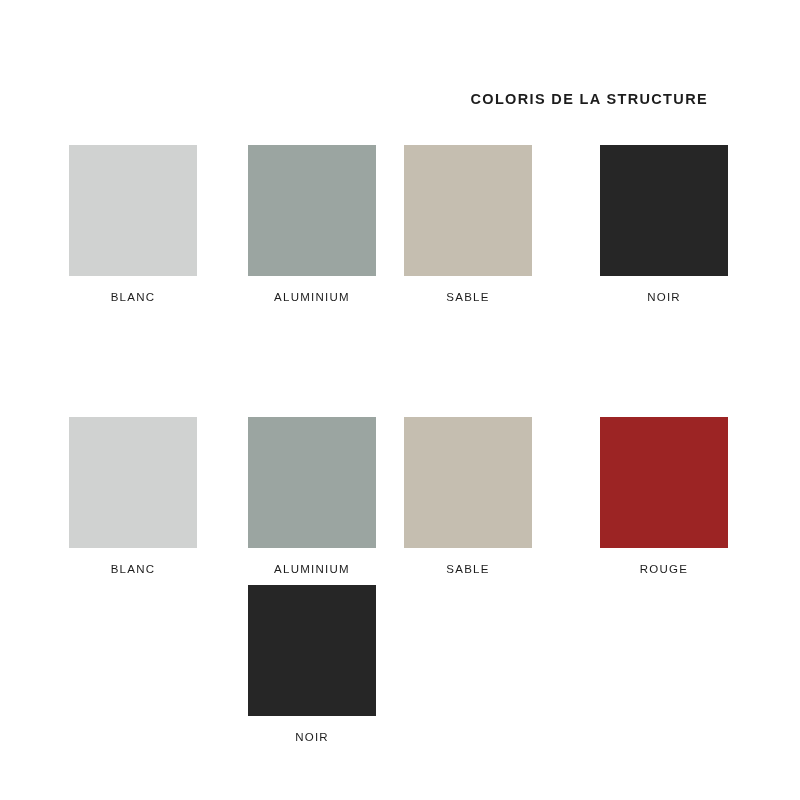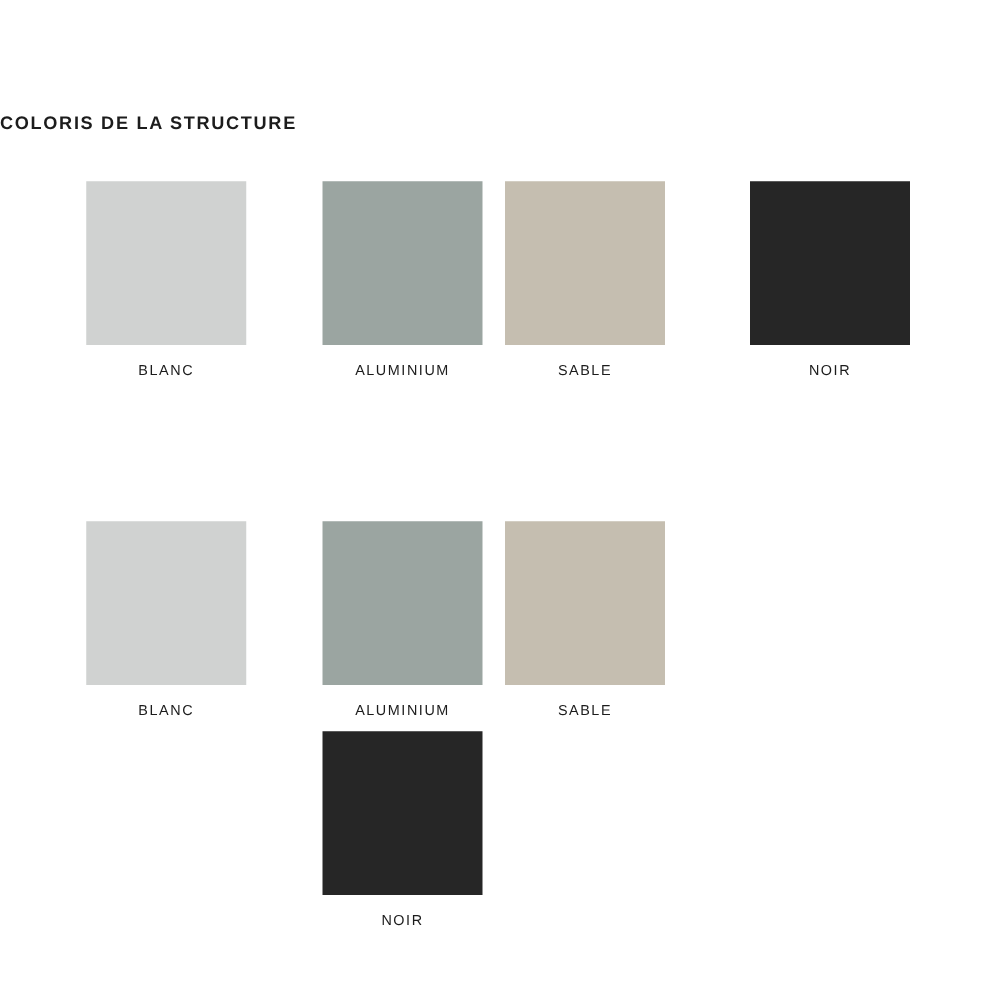--- a/index.html
+++ b/index.html
@@ -21,21 +21,21 @@
     width: 800px;
     height: 800px;
     box-sizing: border-box;
   }
 
   
   .section-title {
     position: absolute;
     left: 0;
     width: 708px;
-    text-align: left;
+    text-align: right;
     font-size: 14.5px;
     font-weight: bold;
     letter-spacing: 1.35px;
     color: #1c1c1c;
     line-height: 1;
     white-space: nowrap;
   }
   #title-structure { top: 92px; }
   #title-portes    { top: 362px; }
 
@@ -49,21 +49,21 @@
   #row-structure-1 { top: 145px; }
   #row-portes-1    { top: 417px; }
   #row-portes-2    { top: 585px; }
 
   .swatch-cell {
     position: absolute;
     top: 0;
     width: 128px;
   }
   .swatch-cell.col-0 { left: 69px; }
-  .swatch-cell.col-1 { left: 258px; }
+  .swatch-cell.col-1 { left: 248px; }
   .swatch-cell.col-2 { left: 404px; }
   .swatch-cell.col-3 { left: 600px; }
 
   .swatch-chip {
     width: 128px;
     height: 131px;
     box-sizing: border-box;
     display: block;
   }
 
@@ -122,20 +122,24 @@
     <div class="swatch-cell col-1">
       <span class="swatch-chip" style="background-color: rgb(155, 165, 161);"></span>
       <span class="swatch-label">ALUMINIUM</span>
     </div>
 
     <div class="swatch-cell col-2">
       <span class="swatch-chip" style="background-color: rgb(197, 190, 176);"></span>
       <span class="swatch-label">SABLE</span>
     </div>
 
+    <div class="swatch-cell col-3">
+      <span class="swatch-chip" style="background-color: rgb(156, 36, 36);"></span>
+      <span class="swatch-label">ROUGE</span>
+    </div>
 
   </div>
 
   <div class="swatch-row" id="row-portes-2">
 
 
     <div class="swatch-cell col-1">
       <span class="swatch-chip" style="background-color: rgb(38, 38, 38);"></span>
       <span class="swatch-label">NOIR</span>
     </div>

